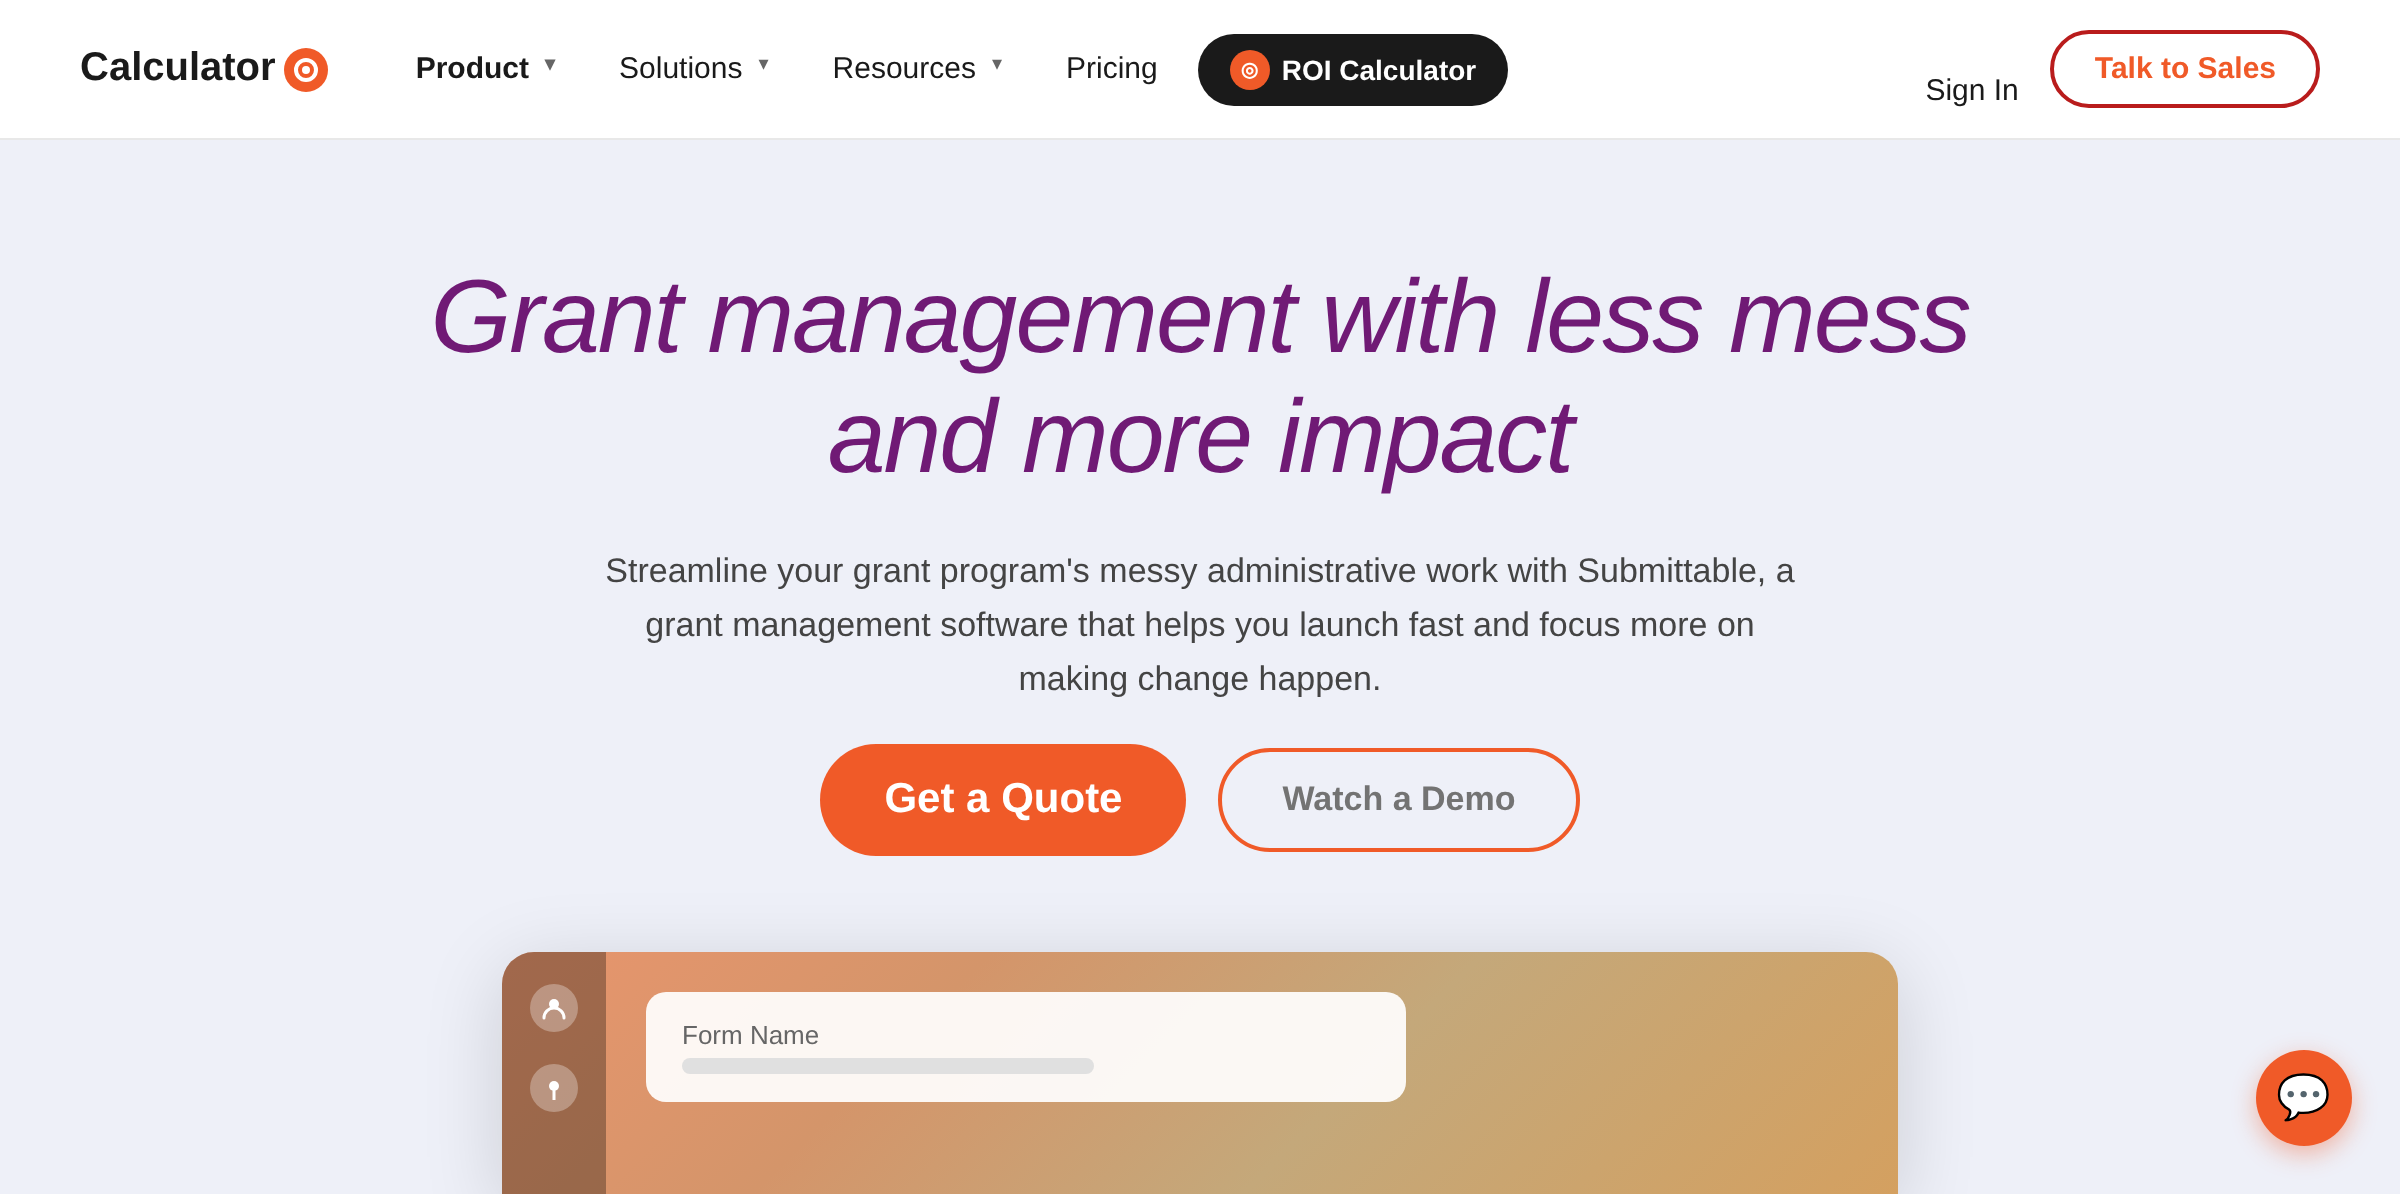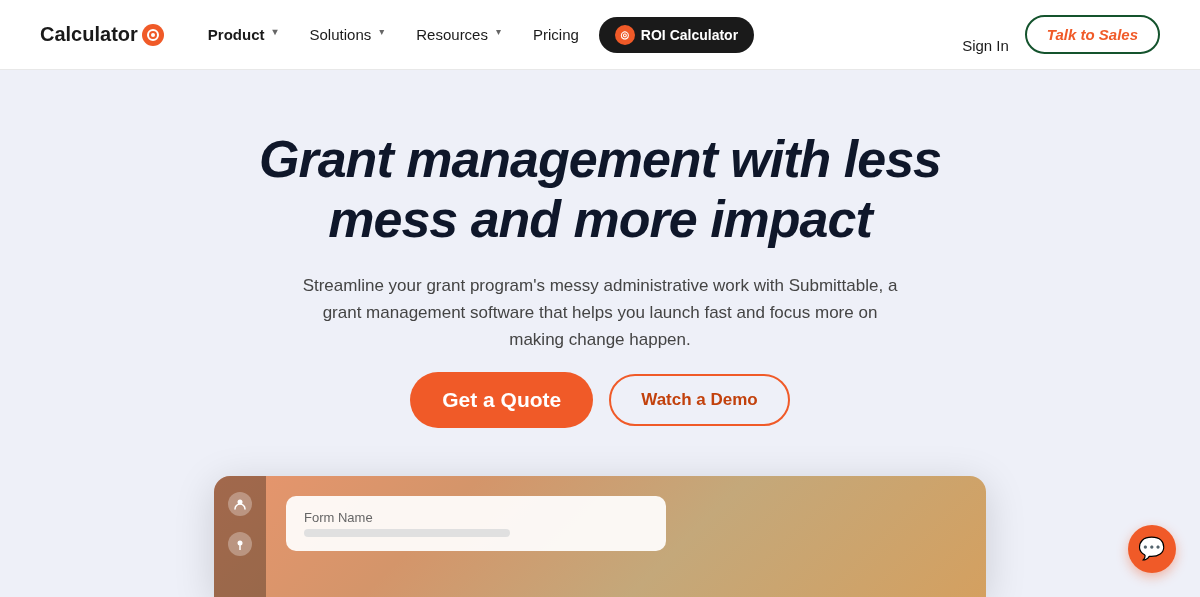--- a/index.html
+++ b/index.html
@@ -40,65 +40,64 @@
       font-size: 14px; font-weight: 600; cursor: pointer;
     }
     .roi-icon {
       width: 20px; height: 20px; border-radius: 50%;
       background: #f05a28; display: flex; align-items: center; justify-content: center;
       font-size: 10px; color: white;
     }
     .nav-right { display: flex; align-items: flex-end; gap: 16px; }
     .sign-in { font-size: 15px; color: #1a1a1a; cursor: pointer; font-weight: 500; }
     .talk-sales {
-      border: 2px solid #14532d; color: #f05a28;
+      border: 2px solid #b91c1c; color: #f05a28;
       background: transparent; padding: 9px 20px;
       border-radius: 30px; font-size: 15px; font-weight: 600;
       cursor: pointer;
-      font-style: italic;
     }
 
     
     .hero {
       background: #eef0f8;
       display: flex; flex-direction: column; align-items: center;
       padding: 60px 40px 0;
       height: calc(597px - 70px);
       position: relative; overflow: hidden;
     }
     .hero-title {
-      font-size: 52px; font-weight: 700; color: #0f172a;
+      font-size: 52px; font-weight: 400; color: #701a75;
       text-align: center; line-height: 1.15; max-width: 800px;
       font-style: italic; letter-spacing: -1px;
       margin-bottom: 22px;
     }
     .hero-sub {
       font-size: 17px; color: #444; text-align: center;
       max-width: 600px; line-height: 1.6; margin-bottom: 19px;
     }
     .hero-buttons {
       display: flex; gap: 16px; align-items: center;
       margin-bottom: 48px;
     }
     .btn-primary {
       background: #f05a28; color: white;
       padding: 16px 32px; border-radius: 40px;
       font-size: 21px; font-weight: 700; cursor: pointer;
       border: none;
     }
     .btn-outline {
-      background: transparent; color: #c2410c;
+      background: transparent; color: #737373;
       padding: 14px 30px; border-radius: 40px;
       font-size: 17px; font-weight: 700; cursor: pointer;
       border: 2px solid #f05a28;
     }
 
     
     .product-preview {
-      width: 772px; height: 180px;
+      width: 698px; height: 180px;
       border-radius: 16px 16px 0 0;
       background: linear-gradient(135deg, #e8956d 0%, #d4956a 30%, #c4a87a 60%, #d4a060 100%);
       position: relative; overflow: hidden;
       display: flex; align-items: flex-start;
       box-shadow: 0 8px 40px rgba(0,0,0,0.15);
     }
     .preview-sidebar {
       width: 52px; height: 100%;
       background: rgba(0,0,0,0.3);
       display: flex; flex-direction: column; align-items: center;

